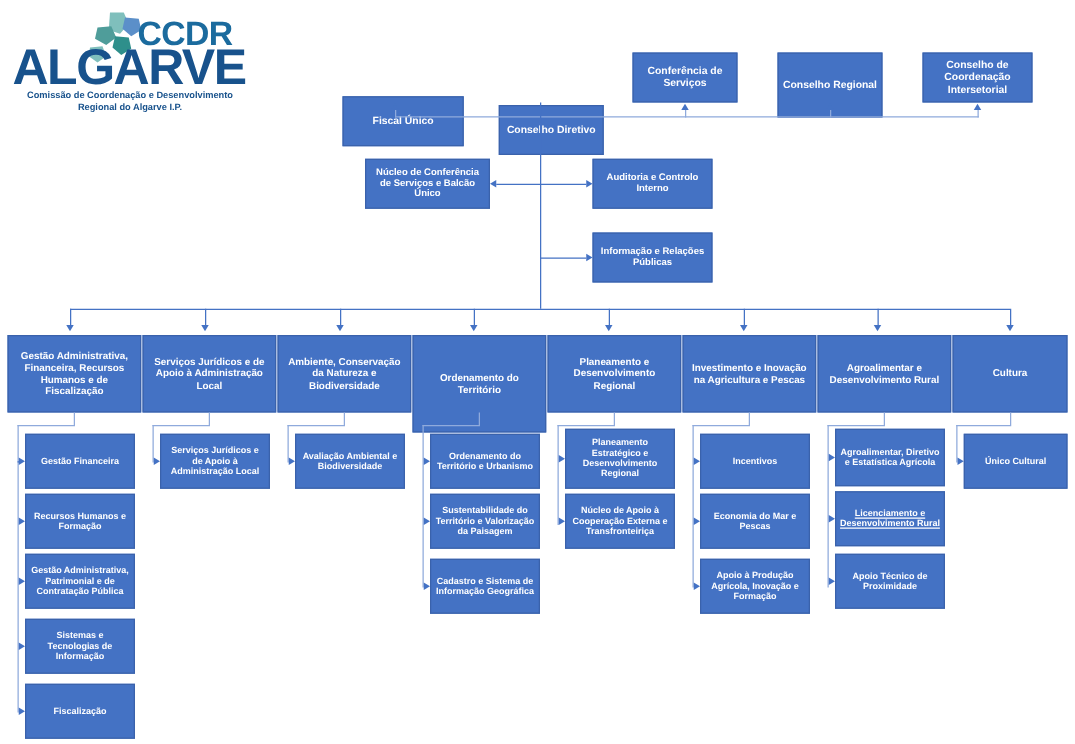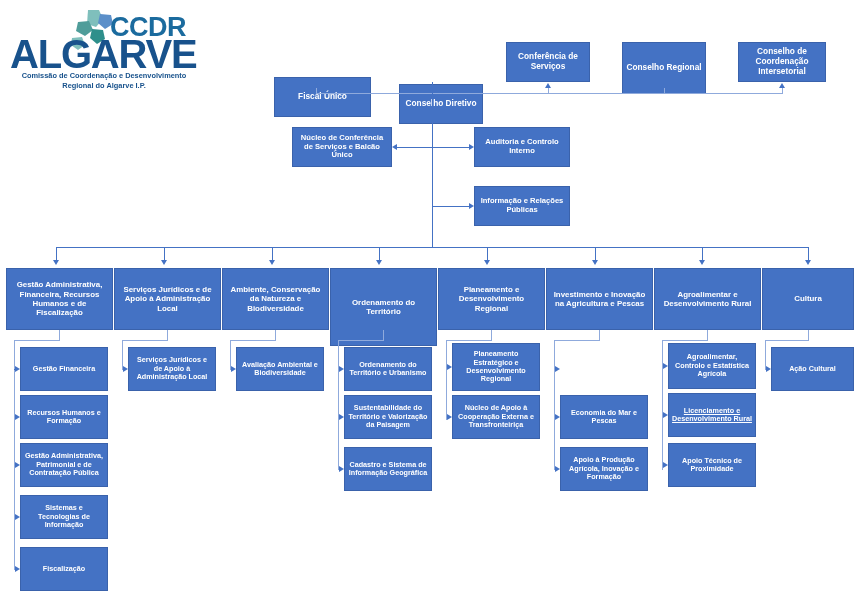--- a/index.html
+++ b/index.html
@@ -233,47 +233,50 @@
     </div>
   <div class="box t4" style="left:452px;top:395px;width:88px;height:44px;">
       <span>Núcleo de Apoio à Cooperação Externa e Transfronteiriça</span>
     </div>
   <div class="arrow ar-right" style="left:447px;top:364px;"></div>
   <div class="arrow ar-right" style="left:447px;top:414px;"></div>
 
   <div class="lnl" style="left:599px;top:330px;width:1px;height:10px;"></div>
   <div class="lnl" style="left:554px;top:340px;width:46px;height:1px;"></div>
   <div class="lnl" style="left:554px;top:340px;width:1px;height:130px;"></div>
+  <div class="box t4" style="left:560px;top:347px;width:88px;height:44px;">
+      <span>Incentivos</span>
+    </div>
   <div class="box t4" style="left:560px;top:395px;width:88px;height:44px;">
       <span>Economia do Mar e Pescas</span>
     </div>
   <div class="box t4" style="left:560px;top:447px;width:88px;height:44px;">
       <span>Apoio à Produção Agrícola, Inovação e Formação</span>
     </div>
   <div class="arrow ar-right" style="left:555px;top:366px;"></div>
   <div class="arrow ar-right" style="left:555px;top:414px;"></div>
   <div class="arrow ar-right" style="left:555px;top:466px;"></div>
 
   <div class="lnl" style="left:707px;top:330px;width:1px;height:10px;"></div>
   <div class="lnl" style="left:662px;top:340px;width:46px;height:1px;"></div>
   <div class="lnl" style="left:662px;top:340px;width:1px;height:130px;"></div>
   <div class="box t4" style="left:668px;top:343px;width:88px;height:46px;">
-      <span>Agroalimentar, Controlo e Estatística Agrícola</span>
+      <span>Agroalimentar, Diretivo e Estatística Agrícola</span>
     </div>
   <div class="box t4" style="left:668px;top:393px;width:88px;height:44px;text-decoration:underline;">
       <span>Licenciamento e Desenvolvimento Rural</span>
     </div>
   <div class="box t4" style="left:668px;top:443px;width:88px;height:44px;">
       <span>Apoio Técnico de Proximidade</span>
     </div>
   <div class="arrow ar-right" style="left:663px;top:363px;"></div>
   <div class="arrow ar-right" style="left:663px;top:412px;"></div>
   <div class="arrow ar-right" style="left:663px;top:462px;"></div>
 
   <div class="lnl" style="left:808px;top:330px;width:1px;height:10px;"></div>
   <div class="lnl" style="left:765px;top:340px;width:44px;height:1px;"></div>
   <div class="lnl" style="left:765px;top:340px;width:1px;height:30px;"></div>
   <div class="box t4" style="left:771px;top:347px;width:83px;height:44px;">
-      <span>Ação Cultural</span>
+      <span>Único Cultural</span>
     </div>
   <div class="arrow ar-right" style="left:766px;top:366px;"></div>
 
 </div>
 
 </body></html>

